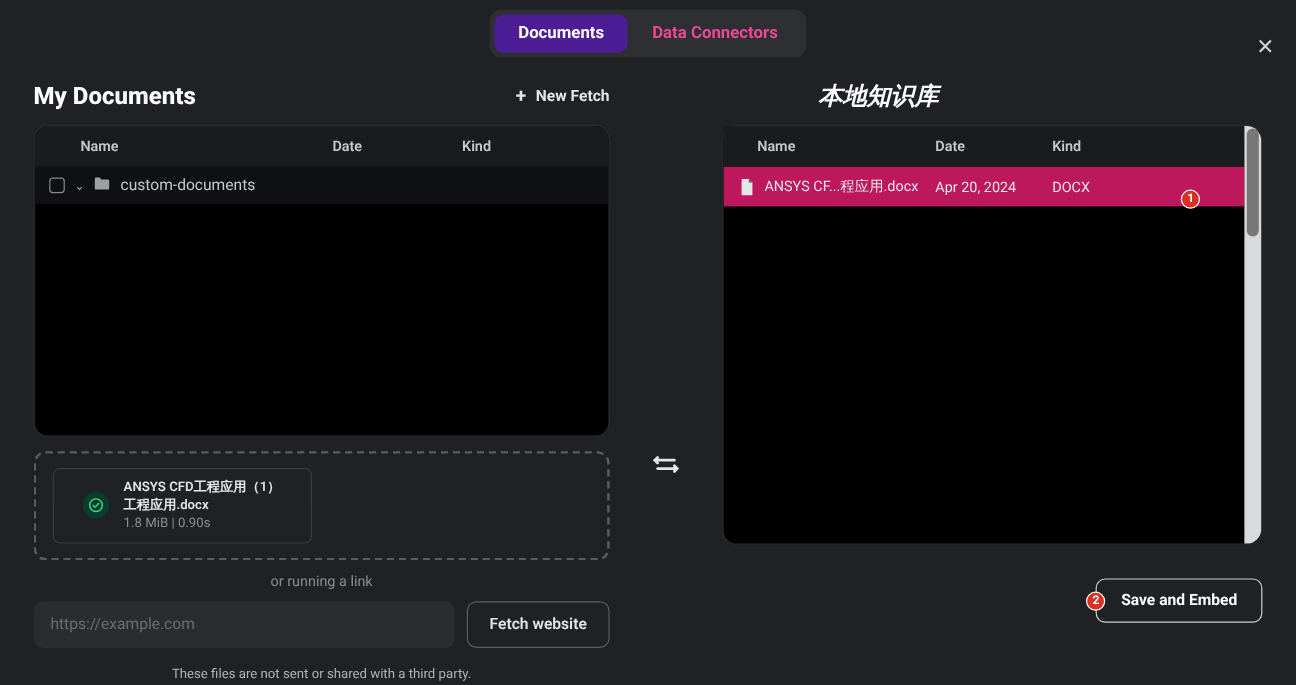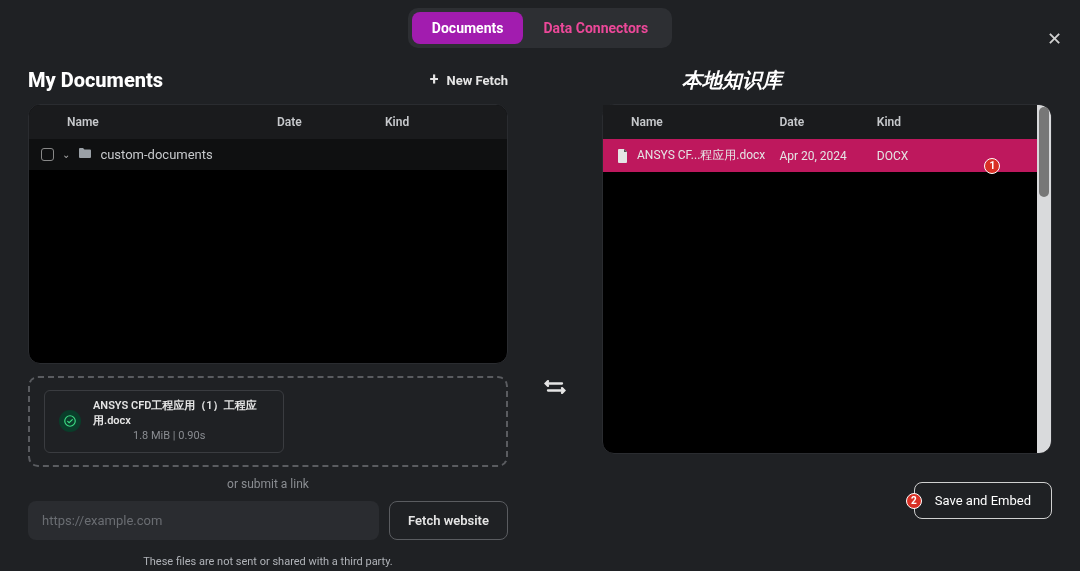--- a/index.html
+++ b/index.html
@@ -1,21 +1,21 @@
 <!DOCTYPE html>
 <html><head>
 <meta charset="utf-8">
 <style>
   * { box-sizing: border-box; margin: 0; padding: 0; font-family: -apple-system, BlinkMacSystemFont, "Segoe UI", Roboto, sans-serif; }
   body { background: #1f2124; color: #e5e5e5; width: 1080px; height: 571px; overflow: hidden; position: relative; }
 
   .tab-bar { display: flex; justify-content: center; padding-top: 8px; }
   .tab-group { background: #2d2f33; border-radius: 10px; padding: 4px; display: flex; gap: 0; }
   .tab { padding: 8px 20px; border-radius: 8px; font-weight: 700; font-size: 14px; color: #ec4899; cursor: pointer; }
-  .tab.active { background: #a21caf; color: #fff; }
+  .tab.active { background: #4c1d95; color: #fff; }
 
   .close-x { position: absolute; top: 28px; right: 18px; font-size: 18px; color: #d0d0d0; cursor: pointer; }
 
   .main { display: flex; padding: 20px 28px 0 28px; gap: 8px; }
   .left { width: 480px; display: flex; flex-direction: column; }
   .middle { width: 78px; display: flex; align-items: center; justify-content: center; }
   .right { flex: 1; display: flex; flex-direction: column; }
 
   .section-head { display: flex; justify-content: space-between; align-items: center; margin-bottom: 12px; height: 24px; }
   .section-title { font-weight: 800; font-size: 20px; color: #fff; }
@@ -26,26 +26,26 @@
   .columns { display: flex; padding: 10px 14px; background: #1a1b1d; font-size: 12px; color: #c7c9cc; font-weight: 600; }
   .columns .col-name { flex: 0 0 52%; padding-left: 24px; }
   .columns .col-date { flex: 0 0 24%; }
   .columns .col-kind { flex: 0 0 24%; }
   .folder-row { display: flex; align-items: center; padding: 8px 12px; gap: 8px; background: #0f1011; font-size: 13px; color: #c7c9cc; }
   .folder-row .chk { width: 13px; height: 13px; border: 1.5px solid #888; border-radius: 3px; }
   .caret { font-size: 10px; color: #aaa; }
   .folder-icon { font-size: 12px; color: #9aa0a6; }
 
   .upload-box { border: 2px dashed #5a5c60; border-radius: 10px; padding: 12px 14px; margin-bottom: 10px; }
-  .upload-item { display: flex; align-items: center; gap: 12px; border: 1px solid #3a3c40; border-radius: 6px; padding: 8px 14px; width: 240px; }
+  .upload-item { display: flex; align-items: center; gap: 12px; border: 1px solid #3a3c40; border-radius: 6px; padding: 8px 24px; width: 216px; }
   .status-ring { width: 22px; height: 22px; border-radius: 50%; background: #0a3d2a; display: flex; align-items: center; justify-content: center; flex-shrink: 0; }
   .status-ring svg { width: 14px; height: 14px; }
   .upload-text { font-size: 11px; line-height: 1.35; }
   .upload-text .fname { color: #e5e5e5; font-weight: 600; }
-  .upload-text .meta { color: #8a8d92; margin-left: 40px; }
+  .upload-text .meta { color: #8a8d92; }
 
   .submit-link-label { text-align: center; font-size: 12px; color: #8a8d92; margin-bottom: 10px; }
 
   .link-row { display: flex; gap: 10px; margin-bottom: 14px; }
   .link-input { flex: 1; background: #2a2c30; border: none; border-radius: 8px; padding: 12px 14px; color: #f97316; font-size: 13px; }
   .link-input::placeholder { color: #6a6d72; }
   .fetch-btn { background: transparent; border: 1px solid #5a5c60; border-radius: 8px; color: #e5e5e5; padding: 10px 18px; font-size: 13px; font-weight: 600; cursor: pointer; }
 
   .disclaimer { font-size: 11px; color: #b0b3b8; text-align: center; line-height: 1.5; }
 
@@ -64,21 +64,21 @@
   .kb-row .col-date { flex: 0 0 24%; }
   .kb-row .col-kind { flex: 0 0 24%; }
   .doc-icon { width: 12px; height: 14px; flex-shrink: 0;}
   .scroll-track { width: 14px; background: #d9dadc; border-top-right-radius: 12px; border-bottom-right-radius: 12px; position: relative; }
   .scroll-thumb { position: absolute; top: 2px; left: 2px; right: 2px; height: 90px; background: #777; border-radius: 6px; }
 
   .annot { position: absolute; width: 16px; height: 16px; background: #d93025; border-radius: 50%; color: #fff; font-size: 10px; font-weight: 700; display: flex; align-items: center; justify-content: center; border: 1px solid #fff; z-index: 10;}
   .annot1 { top: 9px; right: -26px; }
 
   .save-row { display: flex; justify-content: flex-end; margin-top: 28px; position: relative; }
-  .save-btn { background: transparent; border: 1.5px solid #d0d0d0; border-radius: 8px; color: #fff; padding: 10px 20px; font-size: 13px; font-weight: 400; cursor: pointer; }
+  .save-btn { background: transparent; border: 1.5px solid #d0d0d0; border-radius: 8px; color: #fff; padding: 10px 20px; font-size: 13px; font-weight: 700; cursor: pointer; }
   .save-row .annot { left: -8px; top: 50%; transform: translateY(-50%); position: absolute; }
   .save-wrap { position: relative; display: inline-block; }
 </style>
 </head>
 <body>
 
 <div class="tab-bar">
   <div class="tab-group">
     <div class="tab active">Documents</div>
     <div class="tab">Data Connectors</div>
@@ -123,21 +123,21 @@
               <path d="M8 12.5l2.5 2.5L16 9.5" fill="none" stroke="#3ddc84" stroke-width="2" stroke-linecap="round"></path>
             </svg>
         </div>
         <div class="upload-text">
           <div class="fname">ANSYS CFD工程应用（1）工程应用.docx</div>
           <div class="meta">1.8 MiB | 0.90s</div>
         </div>
       </div>
     </div>
 
-    <div class="submit-link-label">or submit a link</div>
+    <div class="submit-link-label">or running a link</div>
 
     <div class="link-row">
       <input class="link-input" placeholder="https://example.com" style="">
       <button class="fetch-btn">Fetch website</button>
     </div>
 
     <div class="disclaimer">
       <div>These files are not sent or shared with a third party.</div>
     </div>
   </div>

